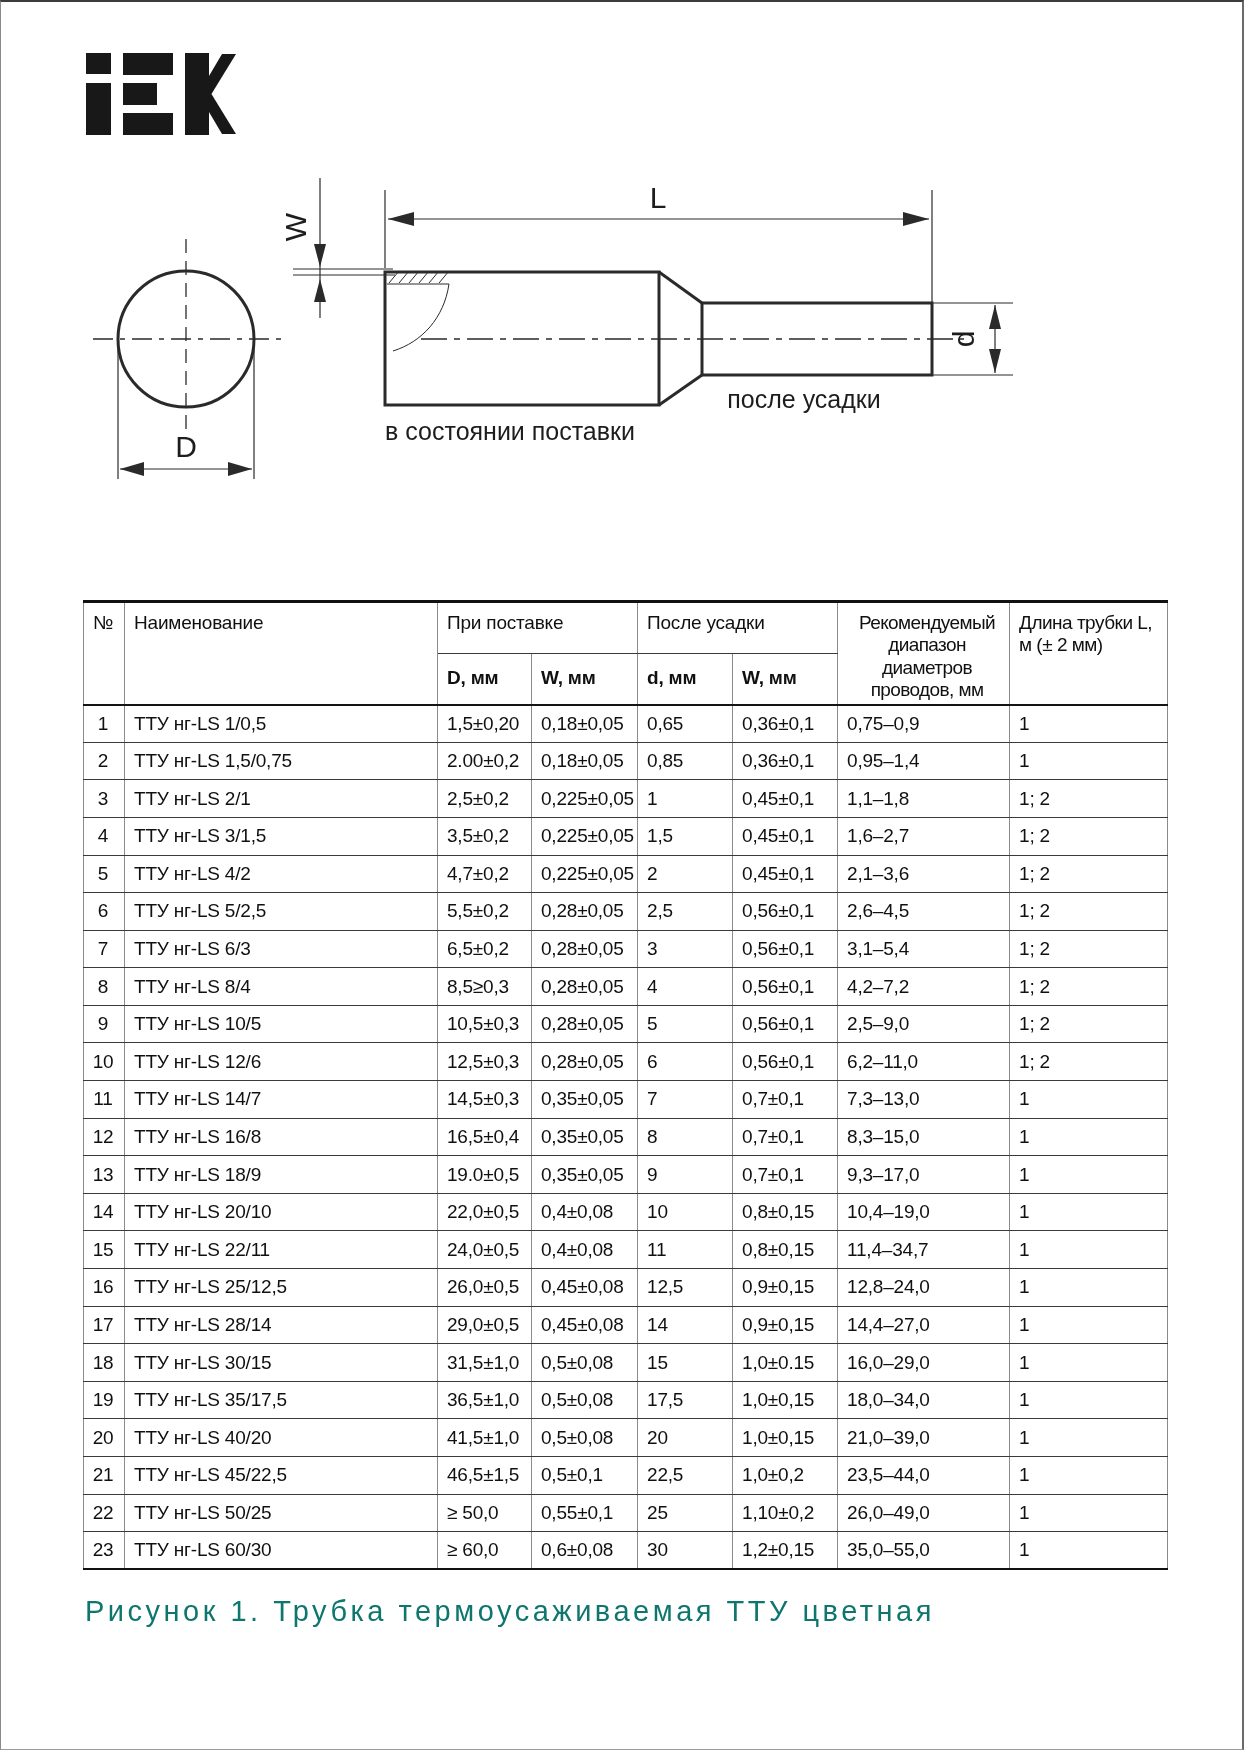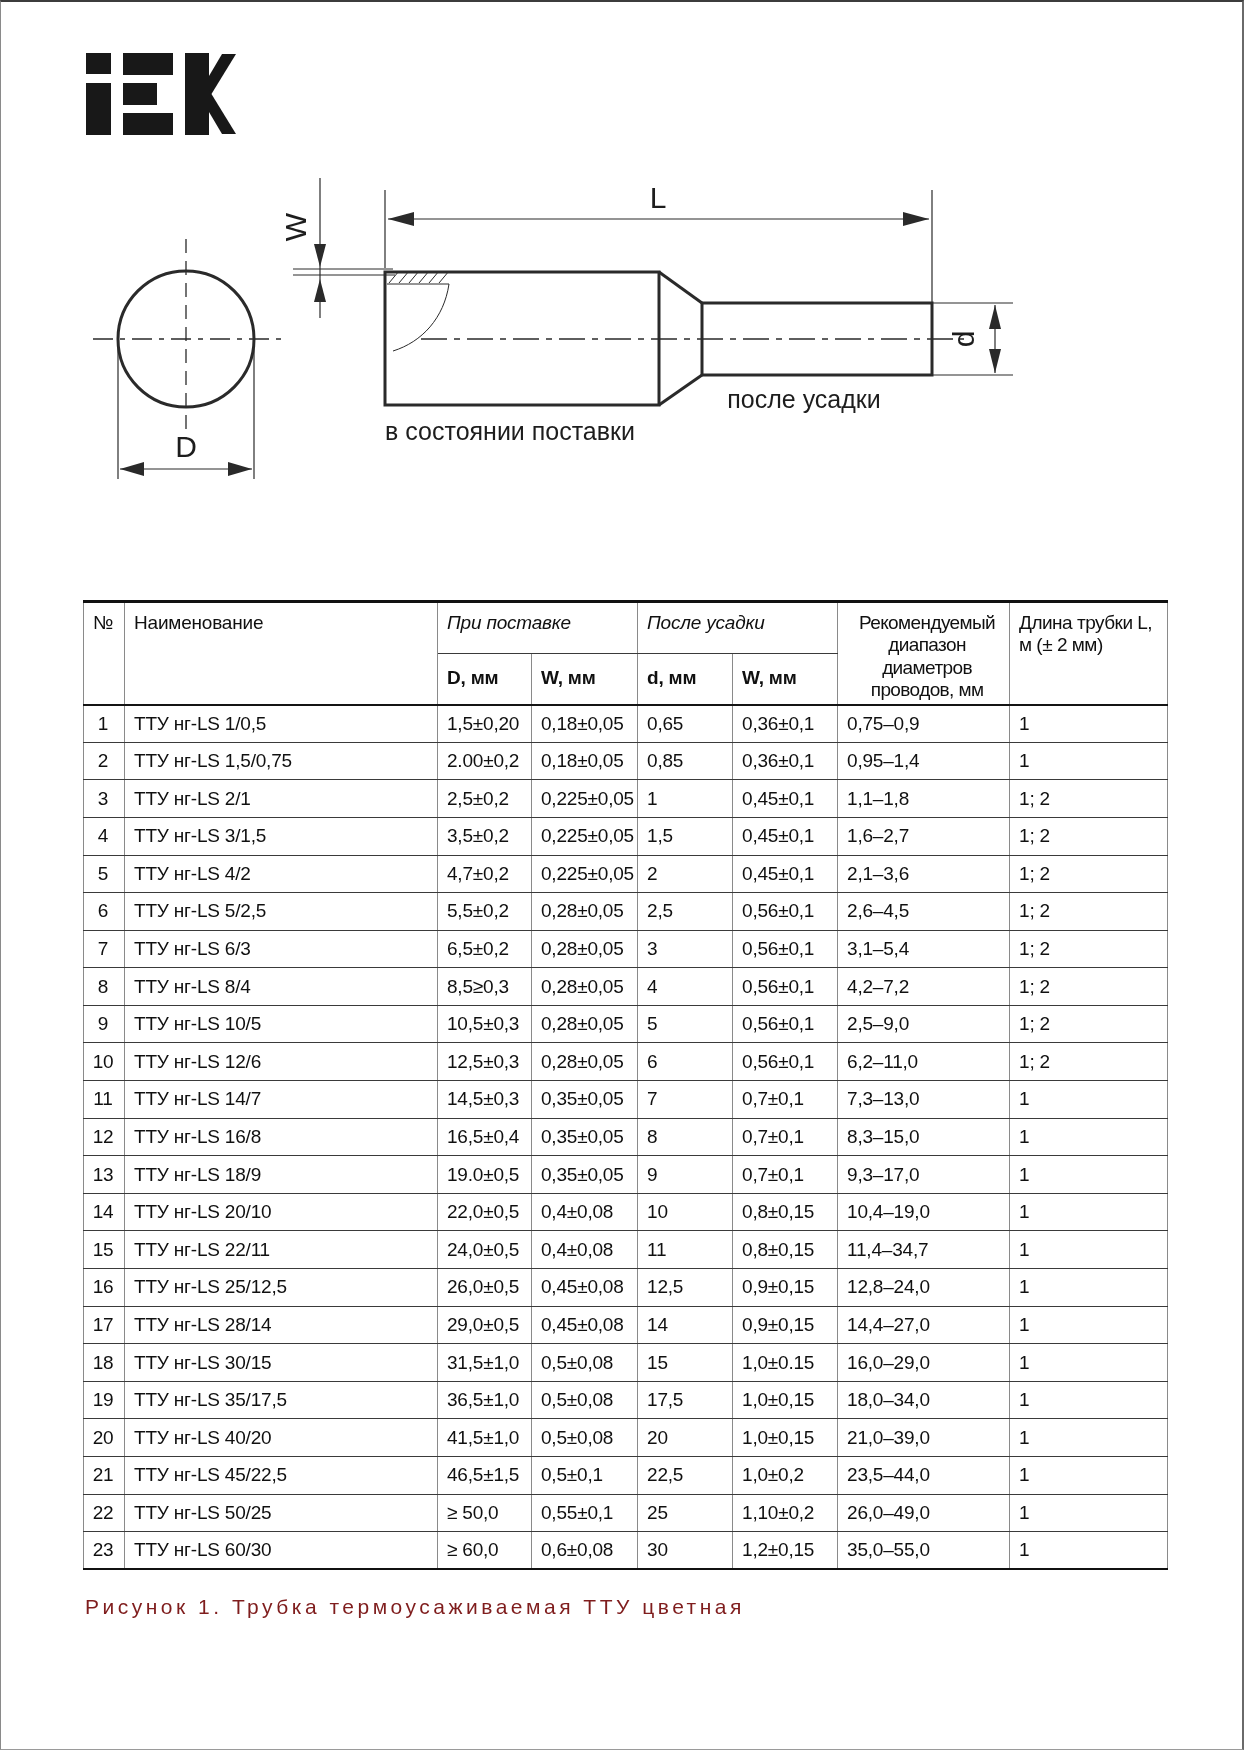--- a/index.html
+++ b/index.html
@@ -37,31 +37,31 @@
     font-weight:400;
     text-align:left;
     padding:2px 4px 2px 9px;
     overflow:hidden;
     white-space:normal;
   }
   .spec-table{border:1.6px solid #222;border-top:3px solid #111;border-bottom:2.4px solid #111;}
   .spec-table thead th{vertical-align:top;padding-top:9px;line-height:1.18;}
   .spec-table thead tr.sub th{vertical-align:middle;padding-top:2px;font-weight:bold;}
   .spec-table thead th.hdr-bottom{border-bottom:2.5px solid #141414;}
-  .spec-table thead th.group-h{border-bottom:1.4px solid #3a3a3a;font-style:italic;}
+  .spec-table thead th.group-h{border-bottom:1.4px solid #3a3a3a;}
   .spec-table thead tr{height:43px;}
   .spec-table tbody tr{height:37.6px;}
   .spec-table tbody td{vertical-align:middle;}
   .col-num{text-align:center !important;padding-left:2px !important;}
   th.range-h{letter-spacing:-0.6px;padding-right:2px !important;text-align:center;}
   th.len-h{letter-spacing:-0.5px;}
 
   .caption{
     position:absolute;left:84px;top:1593px;
-    font-size:21px;letter-spacing:3.5px;color:#7f1d1d;
+    font-size:29px;letter-spacing:3.5px;color:#0f766e;
   }
 </style>
 </head>
 <body>
 
 <div class="page">
 
   <svg class="logo" viewBox="0 0 150 84" role="img" aria-label="iEK">
     <g fill="#181818">
 

